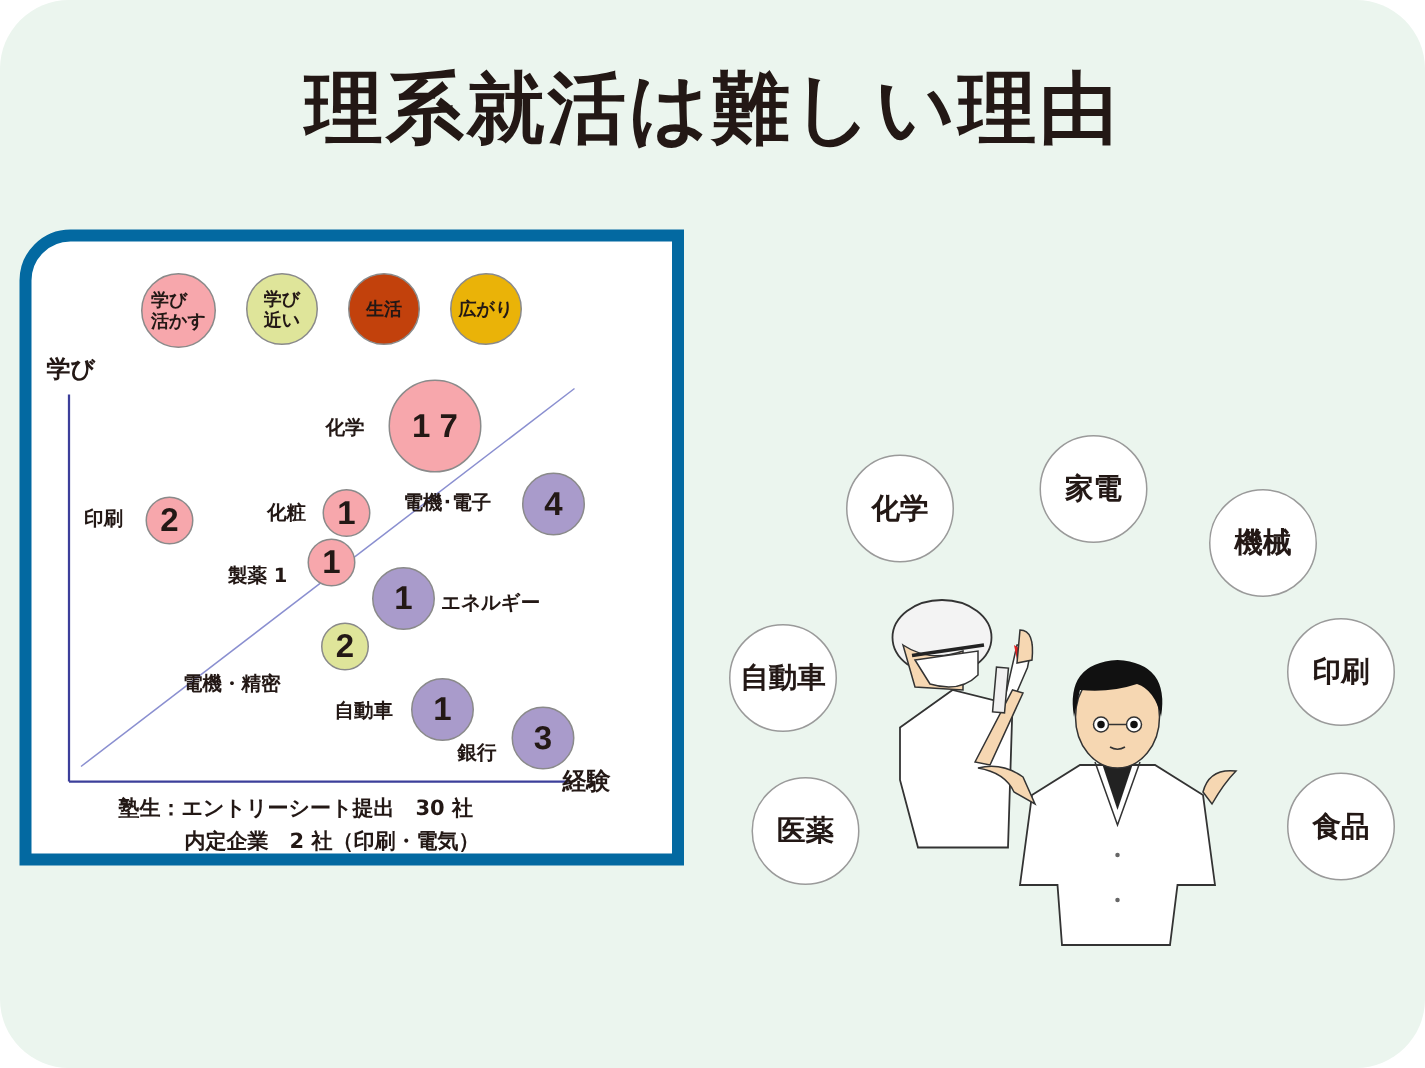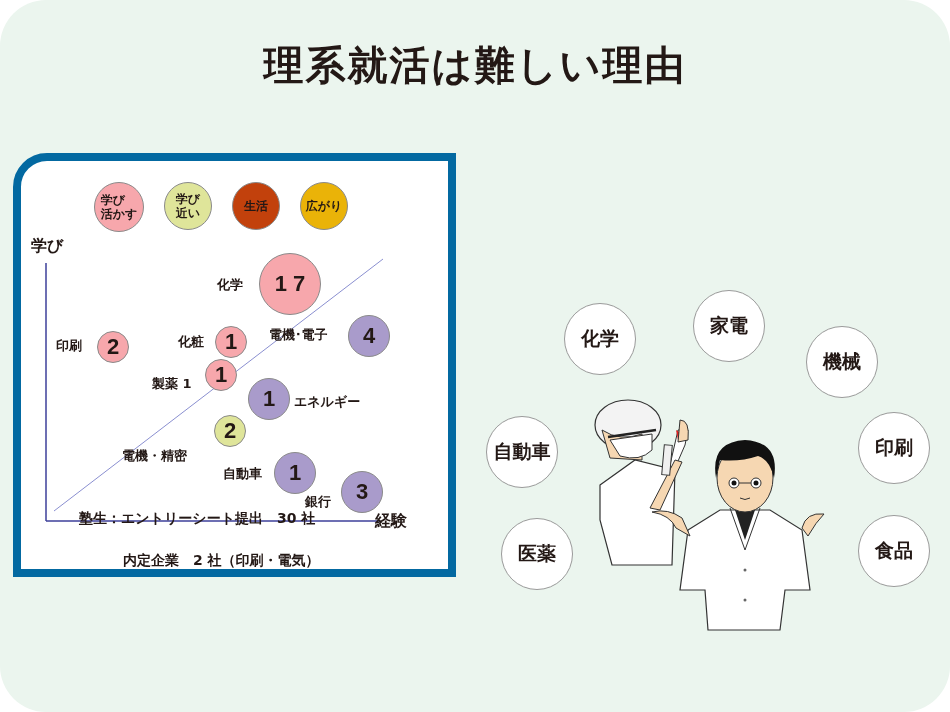--- a/index.html
+++ b/index.html
@@ -1,21 +1,21 @@
 <!DOCTYPE html>
 <html><head>
 <meta charset="utf-8">
 <style>
   html, body { margin:0; padding:0; background:#ffffff; }
   body { width:950px; height:712px; position:relative; overflow:hidden;
          font-family:"DejaVu Sans", "Liberation Sans", sans-serif; }
   .slide { position:absolute; left:0; top:0; width:950px; height:712px;
            background:#ebf5ee; border-radius:46px; overflow:hidden; }
   .title { position:absolute; left:0; top:38px; width:950px; text-align:center;
-           font-size:40px; font-weight:bold; color:#231815; letter-spacing:2px; }
+           font-size:52px; font-weight:bold; color:#231815; letter-spacing:2px; }
   .panel { position:absolute; left:13px; top:153px; width:443px; height:424px;
            background:#ffffff; border:8px solid #0369a1; border-top-left-radius:34px;
            box-sizing:border-box;padding-left:22px; }
   .abs { position:absolute; }
   .bubble { position:absolute; border-radius:50%; border:1px solid #8a8a8a;
             box-sizing:border-box; display:flex; align-items:center; justify-content:center;
             color:#231815; font-weight:bold; }
   .legend-b { font-size:12px; line-height:14px; text-align:left; }
   .num { font-family:"Liberation Sans", sans-serif; font-size:22px; }
   .lbl { position:absolute; font-size:13px; font-weight:bold; color:#231815; white-space:nowrap; }
@@ -82,21 +82,21 @@
 
     <div class="lbl" style="left:101px; top:263px;margin-top:23px;">電機・精密</div>
     <div class="bubble num" style="left:193px; top:254px; width:32px; height:32px; background:#dfe59a;">2</div>
 
     <div class="lbl" style="left:202px; top:304px;">自動車</div>
     <div class="bubble num" style="left:253px; top:291px; width:42px; height:42px; background:#a99bcb;">1</div>
 
     <div class="lbl" style="left:284px; top:332px;">銀行</div>
     <div class="bubble num" style="left:320px; top:310px; width:42px; height:42px; background:#a99bcb;">3</div>
 
-    <div class="footer-line" style="left:58px; top:349px;">塾生：エントリーシート提出　30 社</div>
+    <div class="footer-line" style="left:58px; top:369px;">塾生：エントリーシート提出　30 社</div>
     <div class="footer-line" style="left:102px; top:391px;">内定企業　2 社（印刷・電気）</div>
   </div>
 
   <div class="ind" style="left:564px; top:303px;">化学</div>
   <div class="ind" style="left:693px; top:290px;">家電</div>
   <div class="ind" style="left:806px; top:326px;">機械</div>
   <div class="ind" style="left:486px; top:416px;">自動車</div>
   <div class="ind" style="left:858px; top:412px;">印刷</div>
   <div class="ind" style="left:501px; top:518px;">医薬</div>
   <div class="ind" style="left:858px; top:515px;">食品</div>

